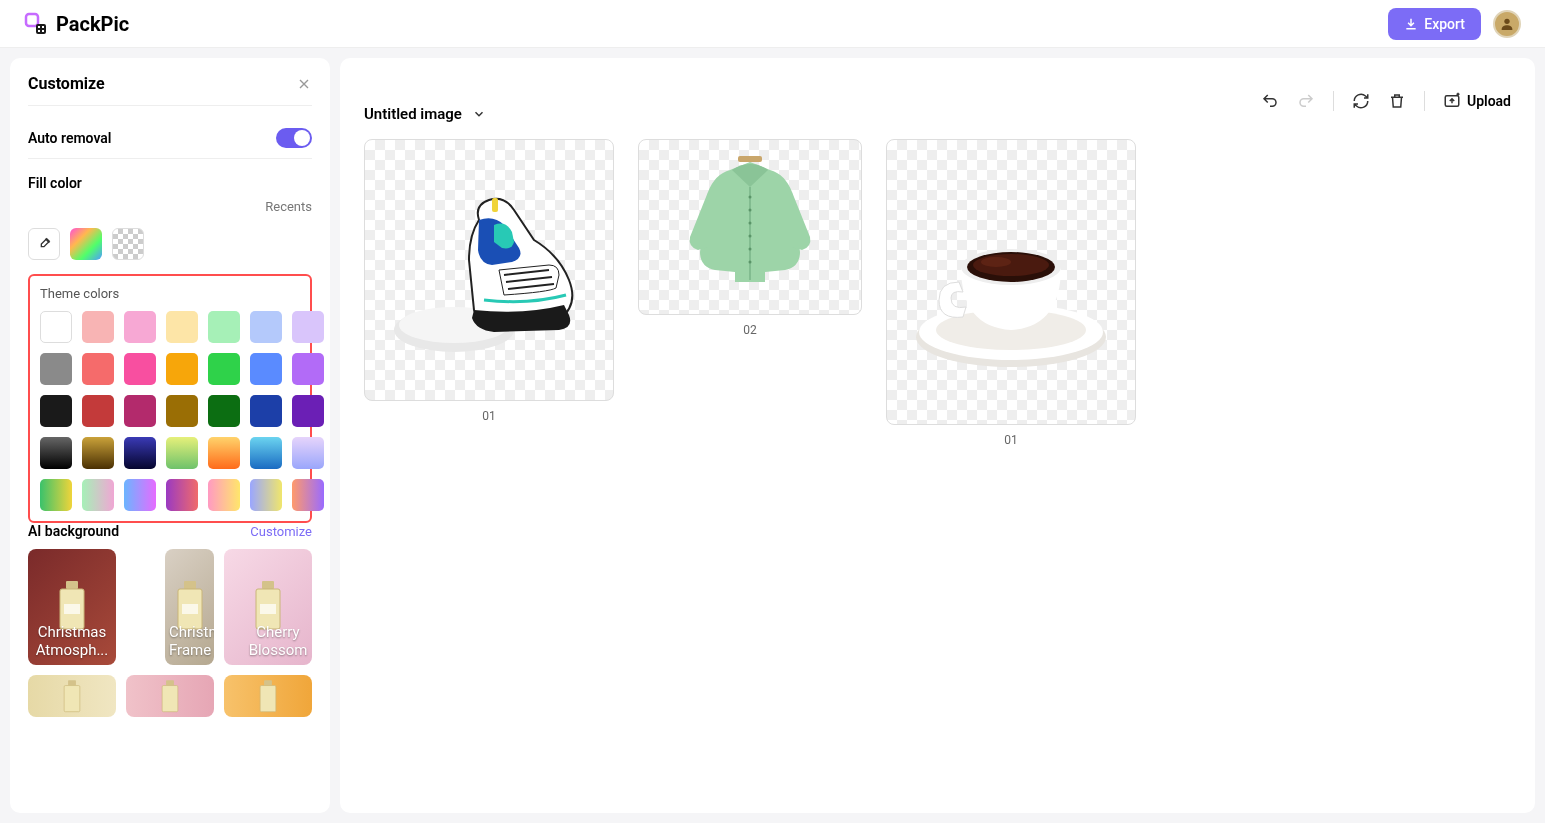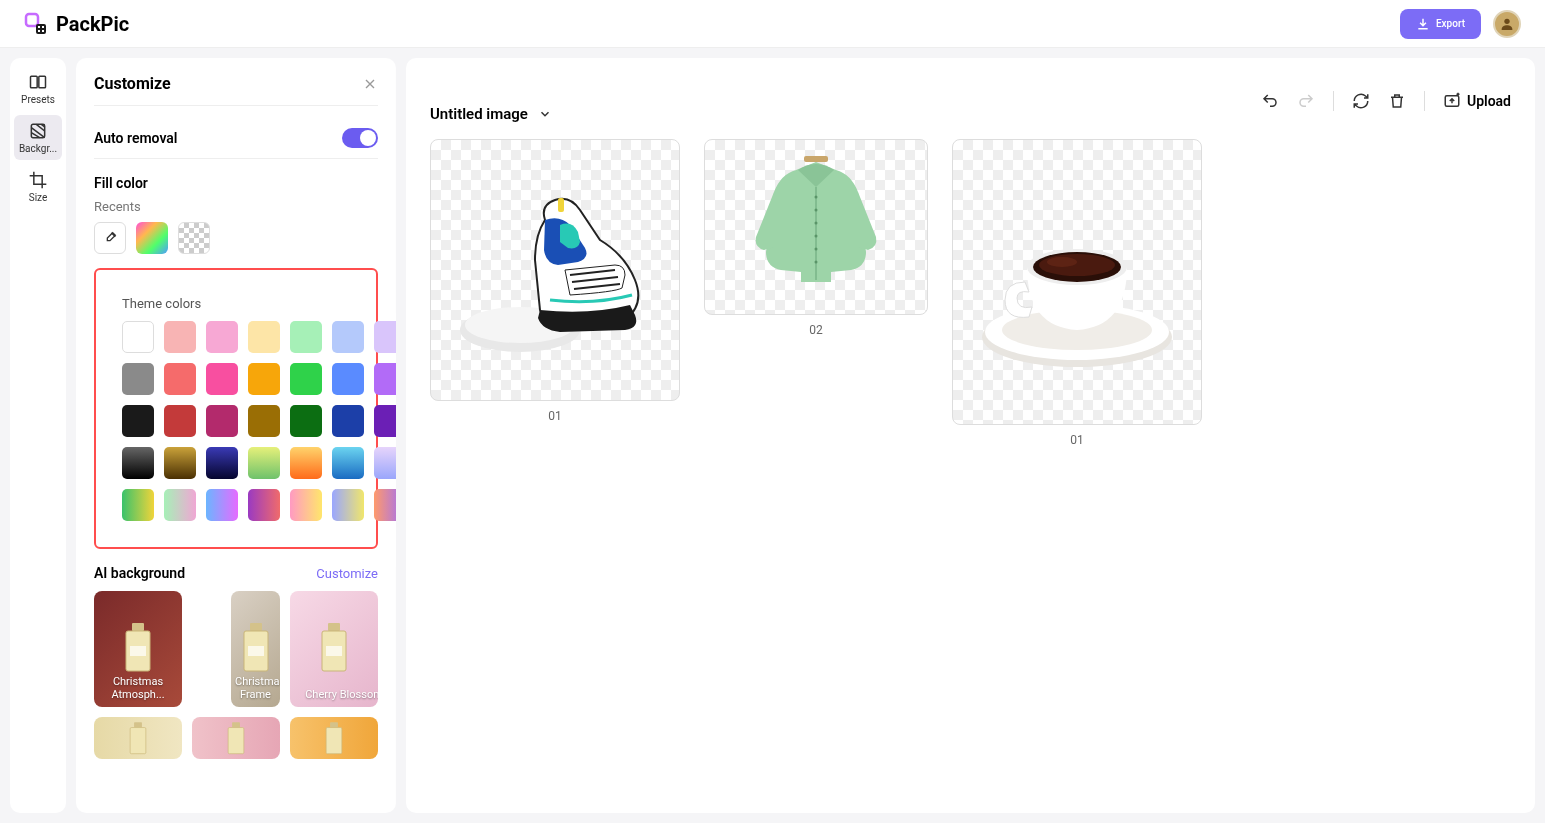--- a/index.html
+++ b/index.html
@@ -3,21 +3,21 @@
 <meta charset="utf-8">
 <style>
 * { margin:0; padding:0; box-sizing:border-box; font-family:-apple-system,BlinkMacSystemFont,"Segoe UI",Roboto,sans-serif; }
 body { background:#f5f5f7; width:1545px; height:823px; overflow:hidden; }
 
 
 .header { height:48px; background:#fff; border-bottom:1px solid #eee; display:flex; align-items:center; padding:0 24px; justify-content:space-between; }
 .logo { display:flex; align-items:center; gap:8px; font-weight:700; font-size:20px; }
 .logo-icon { width:24px; height:24px; }
 .header-right { display:flex; align-items:center; gap:12px; }
-.export-btn { background:#7c6cf6; color:#fff; border:none; border-radius:8px; padding:8px 16px; font-size:10px; font-weight:500; display:flex; align-items:center; gap:6px; cursor:pointer; }
+.export-btn { background:#7c6cf6; color:#fff; border:none; border-radius:8px; padding:8px 16px; font-size:14px; font-weight:500; display:flex; align-items:center; gap:6px; cursor:pointer; }
 .avatar { width:28px; height:28px; border-radius:50%; background:#c9a968; border:2px solid #e0d4b8; display:flex; align-items:center; justify-content:center; }
 .avatar svg { width:16px; height:16px; }
 
 
 .main { display:flex; height:calc(100% - 48px); padding:10px; gap:10px; }
 
 
 .rail { width:56px; background:#fff; border-radius:10px; padding:8px 0; display:flex; flex-direction:column; align-items:center; gap:4px; }
 .rail-item { width:48px; display:flex; flex-direction:column; align-items:center; gap:2px; padding:6px 0; border-radius:6px; cursor:pointer; }
 .rail-item.active { background:#eceaf0; }
@@ -29,39 +29,39 @@
 .panel-header { display:flex; justify-content:space-between; align-items:center; padding-bottom:12px; border-bottom:1px solid #eee; margin-bottom:12px; }
 .panel-title { font-weight:700; font-size:16px; }
 .close-x { width:16px; height:16px; cursor:pointer; color:#999; }
 
 .row { display:flex; justify-content:space-between; align-items:center; padding:10px 0; border-bottom:1px solid #eee; margin-bottom:16px; }
 .row-label { font-weight:600; font-size:14px; }
 .toggle { width:36px; height:20px; background:#6b5cf0; border-radius:10px; position:relative; cursor:pointer; }
 .toggle::after { content:""; position:absolute; right:2px; top:2px; width:16px; height:16px; background:#fff; border-radius:50%; }
 
 .section-label { font-weight:600; font-size:14px; margin-bottom:8px; }
-.subsection-label { font-size:13px; color:#777; margin-bottom:8px; }
+.subsection-label { font-size:13px; color:#777; margin-bottom:14px;text-align:right; }
 
 .swatch-row { display:flex; gap:10px; margin-bottom:14px; }
 .tool-swatch { width:32px; height:32px; border:1px solid #ddd; border-radius:6px; display:flex; align-items:center; justify-content:center; cursor:pointer; }
 .rainbow { background:linear-gradient(135deg,#ff4fd8,#ffb84f 33%,#4fff6b 66%,#4f9bff); border:none; }
 .transparent-sw { background-image: repeating-conic-gradient(#ccc 0 25%, #fff 0 50%); background-size:10px 10px; }
 
-.theme-box { border:2px solid #ff4d4d; border-radius:6px; padding:26px; margin-bottom:16px; }
+.theme-box { border:2px solid #ff4d4d; border-radius:6px; padding:10px; }
 .theme-title { font-size:13px; color:#555; margin-bottom:10px; }
 .grid { display:grid; grid-template-columns:repeat(7,32px); gap:10px; }
 .sw { width:32px; height:32px; border-radius:5px; cursor:pointer; }
 .sw.white { border:1px solid #ddd; }
 
 .ai-header { display:flex; justify-content:space-between; align-items:center; margin-bottom:10px; }
 .ai-title { font-weight:600; font-size:14px; }
 .customize { color:#7c6cf6; font-size:13px; cursor:pointer; }
 .ai-grid { display:grid; grid-template-columns:repeat(3,1fr); gap:10px; }
 .ai-card { position:relative; height:116px; border-radius:8px; overflow:hidden; cursor:pointer; display:flex; align-items:flex-end; justify-content:center; }
-.ai-card-label { position:absolute; bottom:4px; width:100%; text-align:center; color:#fff; font-size:11px; line-height:1.2; padding:2px 4px; text-shadow:0 1px 2px rgba(0,0,0,.4); }
+.ai-card-label { position:absolute; bottom:4px; width:100%; text-align:center; color:#fff; font-size:15px; line-height:1.2; padding:2px 4px; text-shadow:0 1px 2px rgba(0,0,0,.4); }
 .ai-card.small { height:42px; }
 
 
 .canvas { flex:1; background:#fff; border-radius:10px; padding:20px 24px; }
 .canvas-header { display:flex; justify-content:space-between; align-items:center; margin-bottom:16px; }
 .canvas-title { display:flex; align-items:center; gap:10px; font-weight:600; font-size:15px; cursor:pointer;margin-top:27px; }
 .chev { width:14px; height:14px; }
 .canvas-tools { display:flex; align-items:center; gap:18px; }
 .tool-icon { width:18px; height:18px; cursor:pointer; color:#333; }
 .tool-icon.disabled { color:#ccc; cursor:default; }
@@ -105,42 +105,20 @@
       <svg viewBox="0 0 24 24" fill="#6b4a1a">
           <circle cx="12" cy="8" r="4"></circle>
           <path d="M4 20c0-4 4-6 8-6s8 2 8 6v1H4z"></path>
         </svg>
     </div>
   </div>
 </div>
 
 <div class="main">
 
-  <div class="rail">
-    <div class="rail-item">
-      <svg class="rail-icon" viewBox="0 0 24 24" fill="none" stroke="#333" stroke-width="1.8">
-          <rect x="3" y="5" width="8" height="14" rx="1"></rect>
-          <rect x="13" y="5" width="8" height="14" rx="1"></rect>
-        </svg>
-      <span class="rail-label">Presets</span>
-    </div>
-    <div class="rail-item active">
-      <svg class="rail-icon" viewBox="0 0 24 24" fill="none" stroke="#333" stroke-width="1.8">
-          <rect x="4" y="4" width="16" height="16" rx="2"></rect>
-          <path d="M4 8l16 12M4 14l10 6M10 4l10 8M16 4l4 3"></path>
-        </svg>
-      <span class="rail-label">Backgr...</span>
-    </div>
-    <div class="rail-item">
-      <svg class="rail-icon" viewBox="0 0 24 24" fill="none" stroke="#333" stroke-width="1.8">
-          <path d="M7 2v15h15M2 7h15v15"></path>
-        </svg>
-      <span class="rail-label">Size</span>
-    </div>
-  </div>
 
   <div class="panel">
     <div class="panel-header">
       <div class="panel-title">Customize</div>
       <svg class="close-x" viewBox="0 0 24 24" fill="none" stroke="currentColor" stroke-width="2">
           <path d="M6 6l12 12M18 6L6 18"></path>
         </svg>
     </div>
 
     <div class="row">

